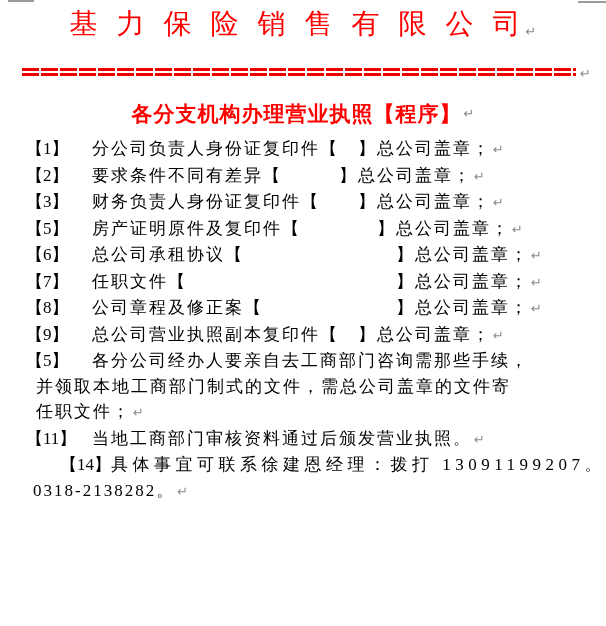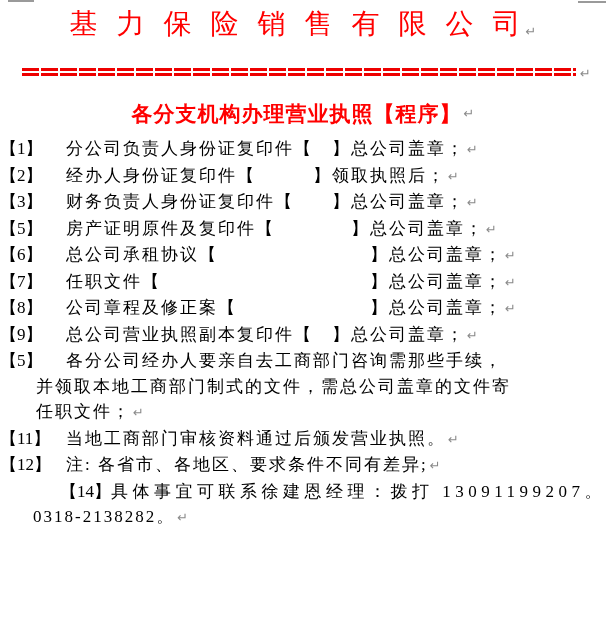--- a/index.html
+++ b/index.html
@@ -70,21 +70,21 @@
   }
 
   
   .list { margin-top:10px; }
   .line {
     line-height:25.5px;
     font-size:17px;
     letter-spacing:2px;
     white-space:nowrap;
   }
-  .first { }
+  .first { padding-left:26px; }
   .cont  { padding-left:36px; }
   .cont-deep { padding-left:33px; }
   .num {
     display:inline-block;
     width:66px;
     letter-spacing:0;
   }
   .spread { letter-spacing:4.5px;text-align:right; }
 </style>
 </head>
@@ -114,21 +114,21 @@
 <div class="list">
 
   <div class="item">
     <div class="line first">
       <span class="num">【1】</span><span class="txt">分公司负责人身份证复印件【　】总公司盖章；</span><span class="pmark">↵</span>
     </div>
   </div>
 
   <div class="item">
     <div class="line first">
-      <span class="num">【2】</span><span class="txt">经办人身份证复印件【　　　】领取执照后；</span><span class="pmark">↵</span>
+      <span class="num">【2】</span><span class="txt">要求条件不同有差异【　　　】总公司盖章；</span><span class="pmark">↵</span>
     </div>
   </div>
 
   <div class="item">
     <div class="line first">
       <span class="num">【3】</span><span class="txt">财务负责人身份证复印件【　　】总公司盖章；</span><span class="pmark">↵</span>
     </div>
   </div>
 
 
@@ -173,25 +173,20 @@
       <span class="txt">任职文件；</span><span class="pmark">↵</span>
     </div>
   </div>
 
   <div class="item">
     <div class="line first">
       <span class="num">【11】</span><span class="txt">当地工商部门审核资料通过后颁发营业执照。</span><span class="pmark">↵</span>
     </div>
   </div>
 
-  <div class="item">
-    <div class="line first">
-      <span class="num">【12】</span><span class="txt">注: 各省市、各地区、要求条件不同有差异;</span><span class="pmark">↵</span>
-    </div>
-  </div>
 
 
   <div class="item">
     <div class="line first spread">
       <span class="num">【14】</span><span class="txt">具体事宜可联系徐建恩经理：拨打 13091199207。</span>
     </div>
     <div class="line cont-deep">
       <span class="txt">0318-2138282。</span><span class="pmark">↵</span>
     </div>
   </div>

